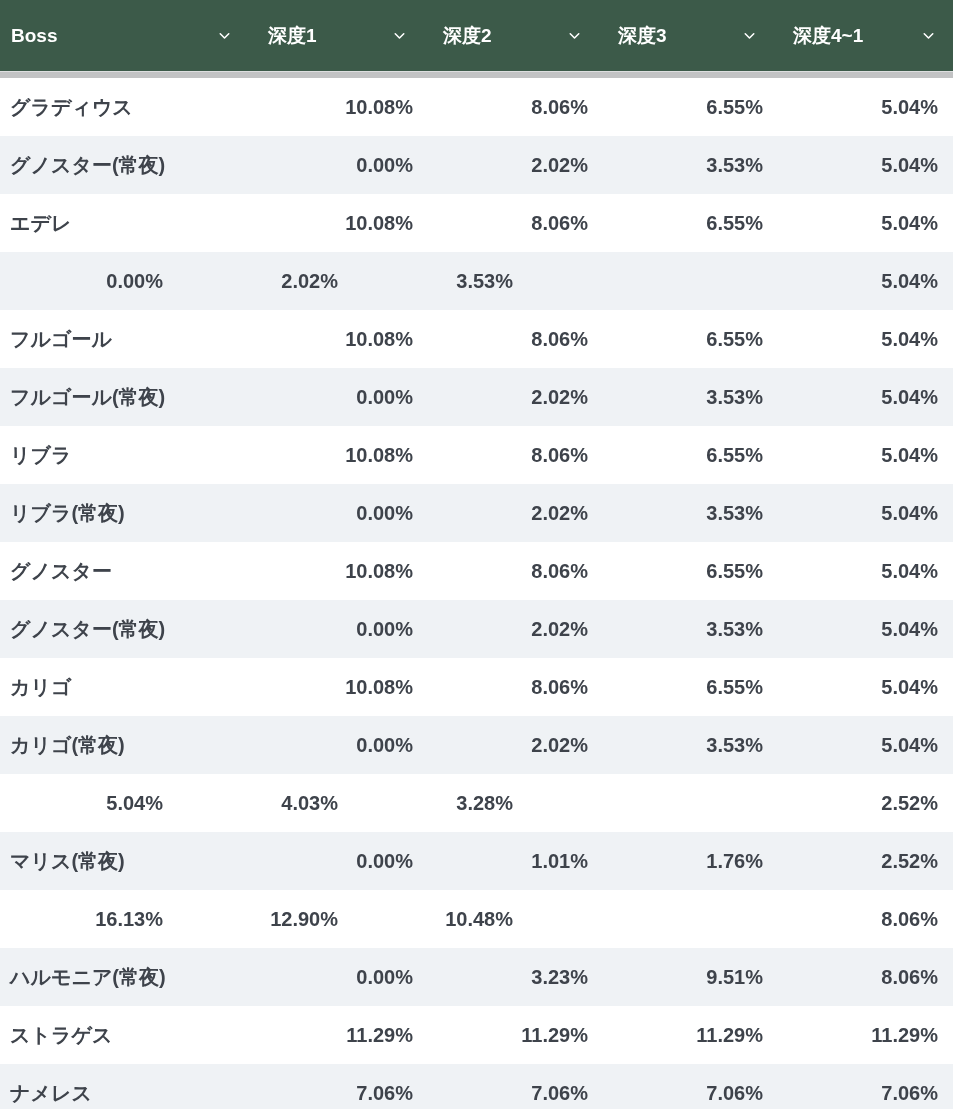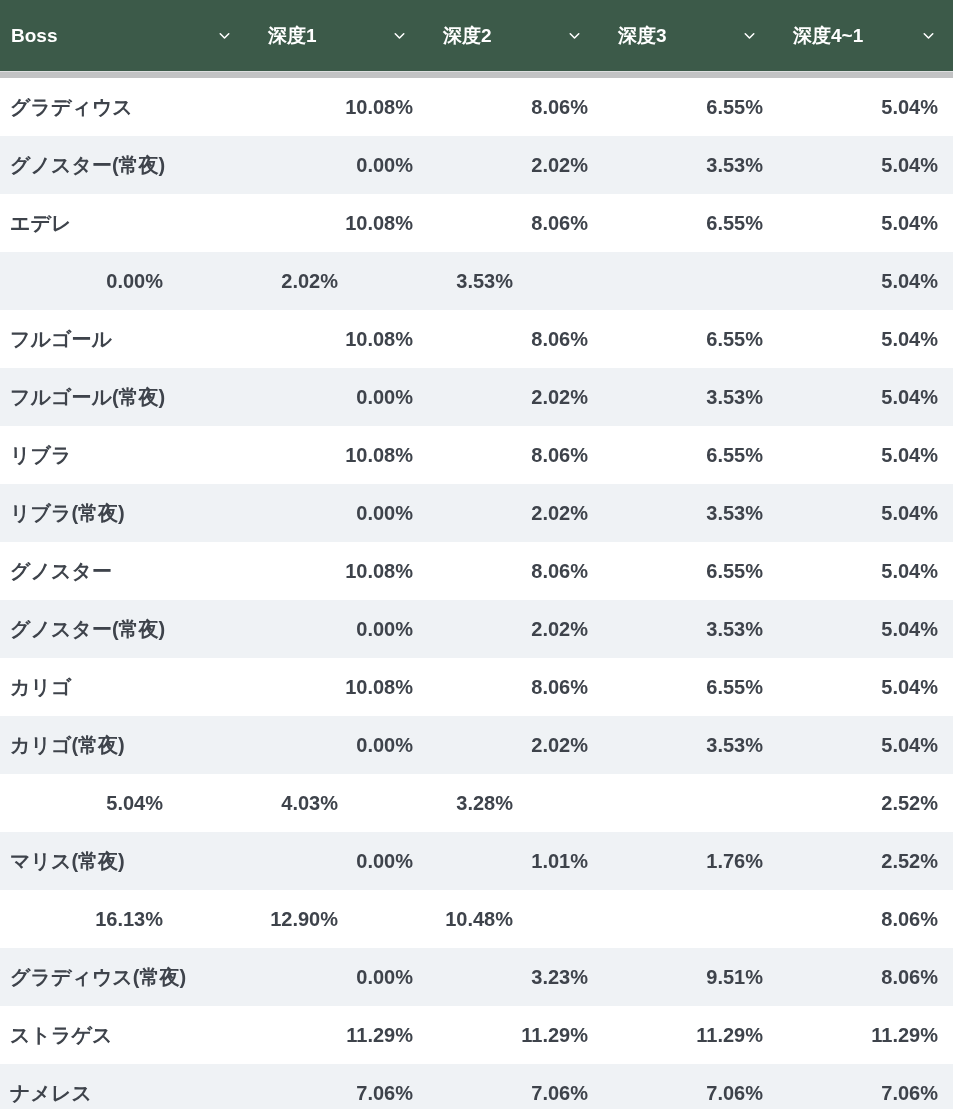--- a/index.html
+++ b/index.html
@@ -209,21 +209,21 @@
         <div class="cell num">1.76%</div>
         <div class="cell num last">2.52%</div>
       </div>
       <div class="row">
         <div class="cell num">16.13%</div>
         <div class="cell num">12.90%</div>
         <div class="cell num">10.48%</div>
         <div class="cell num last">8.06%</div>
       </div>
       <div class="row alt">
-        <div class="cell boss">グラディウス(常夜)</div>
+        <div class="cell boss">ハルモニア(常夜)</div>
         <div class="cell num">0.00%</div>
         <div class="cell num">3.23%</div>
         <div class="cell num">9.51%</div>
         <div class="cell num last">8.06%</div>
       </div>
       <div class="row">
         <div class="cell boss">ストラゲス</div>
         <div class="cell num">11.29%</div>
         <div class="cell num">11.29%</div>
         <div class="cell num">11.29%</div>

